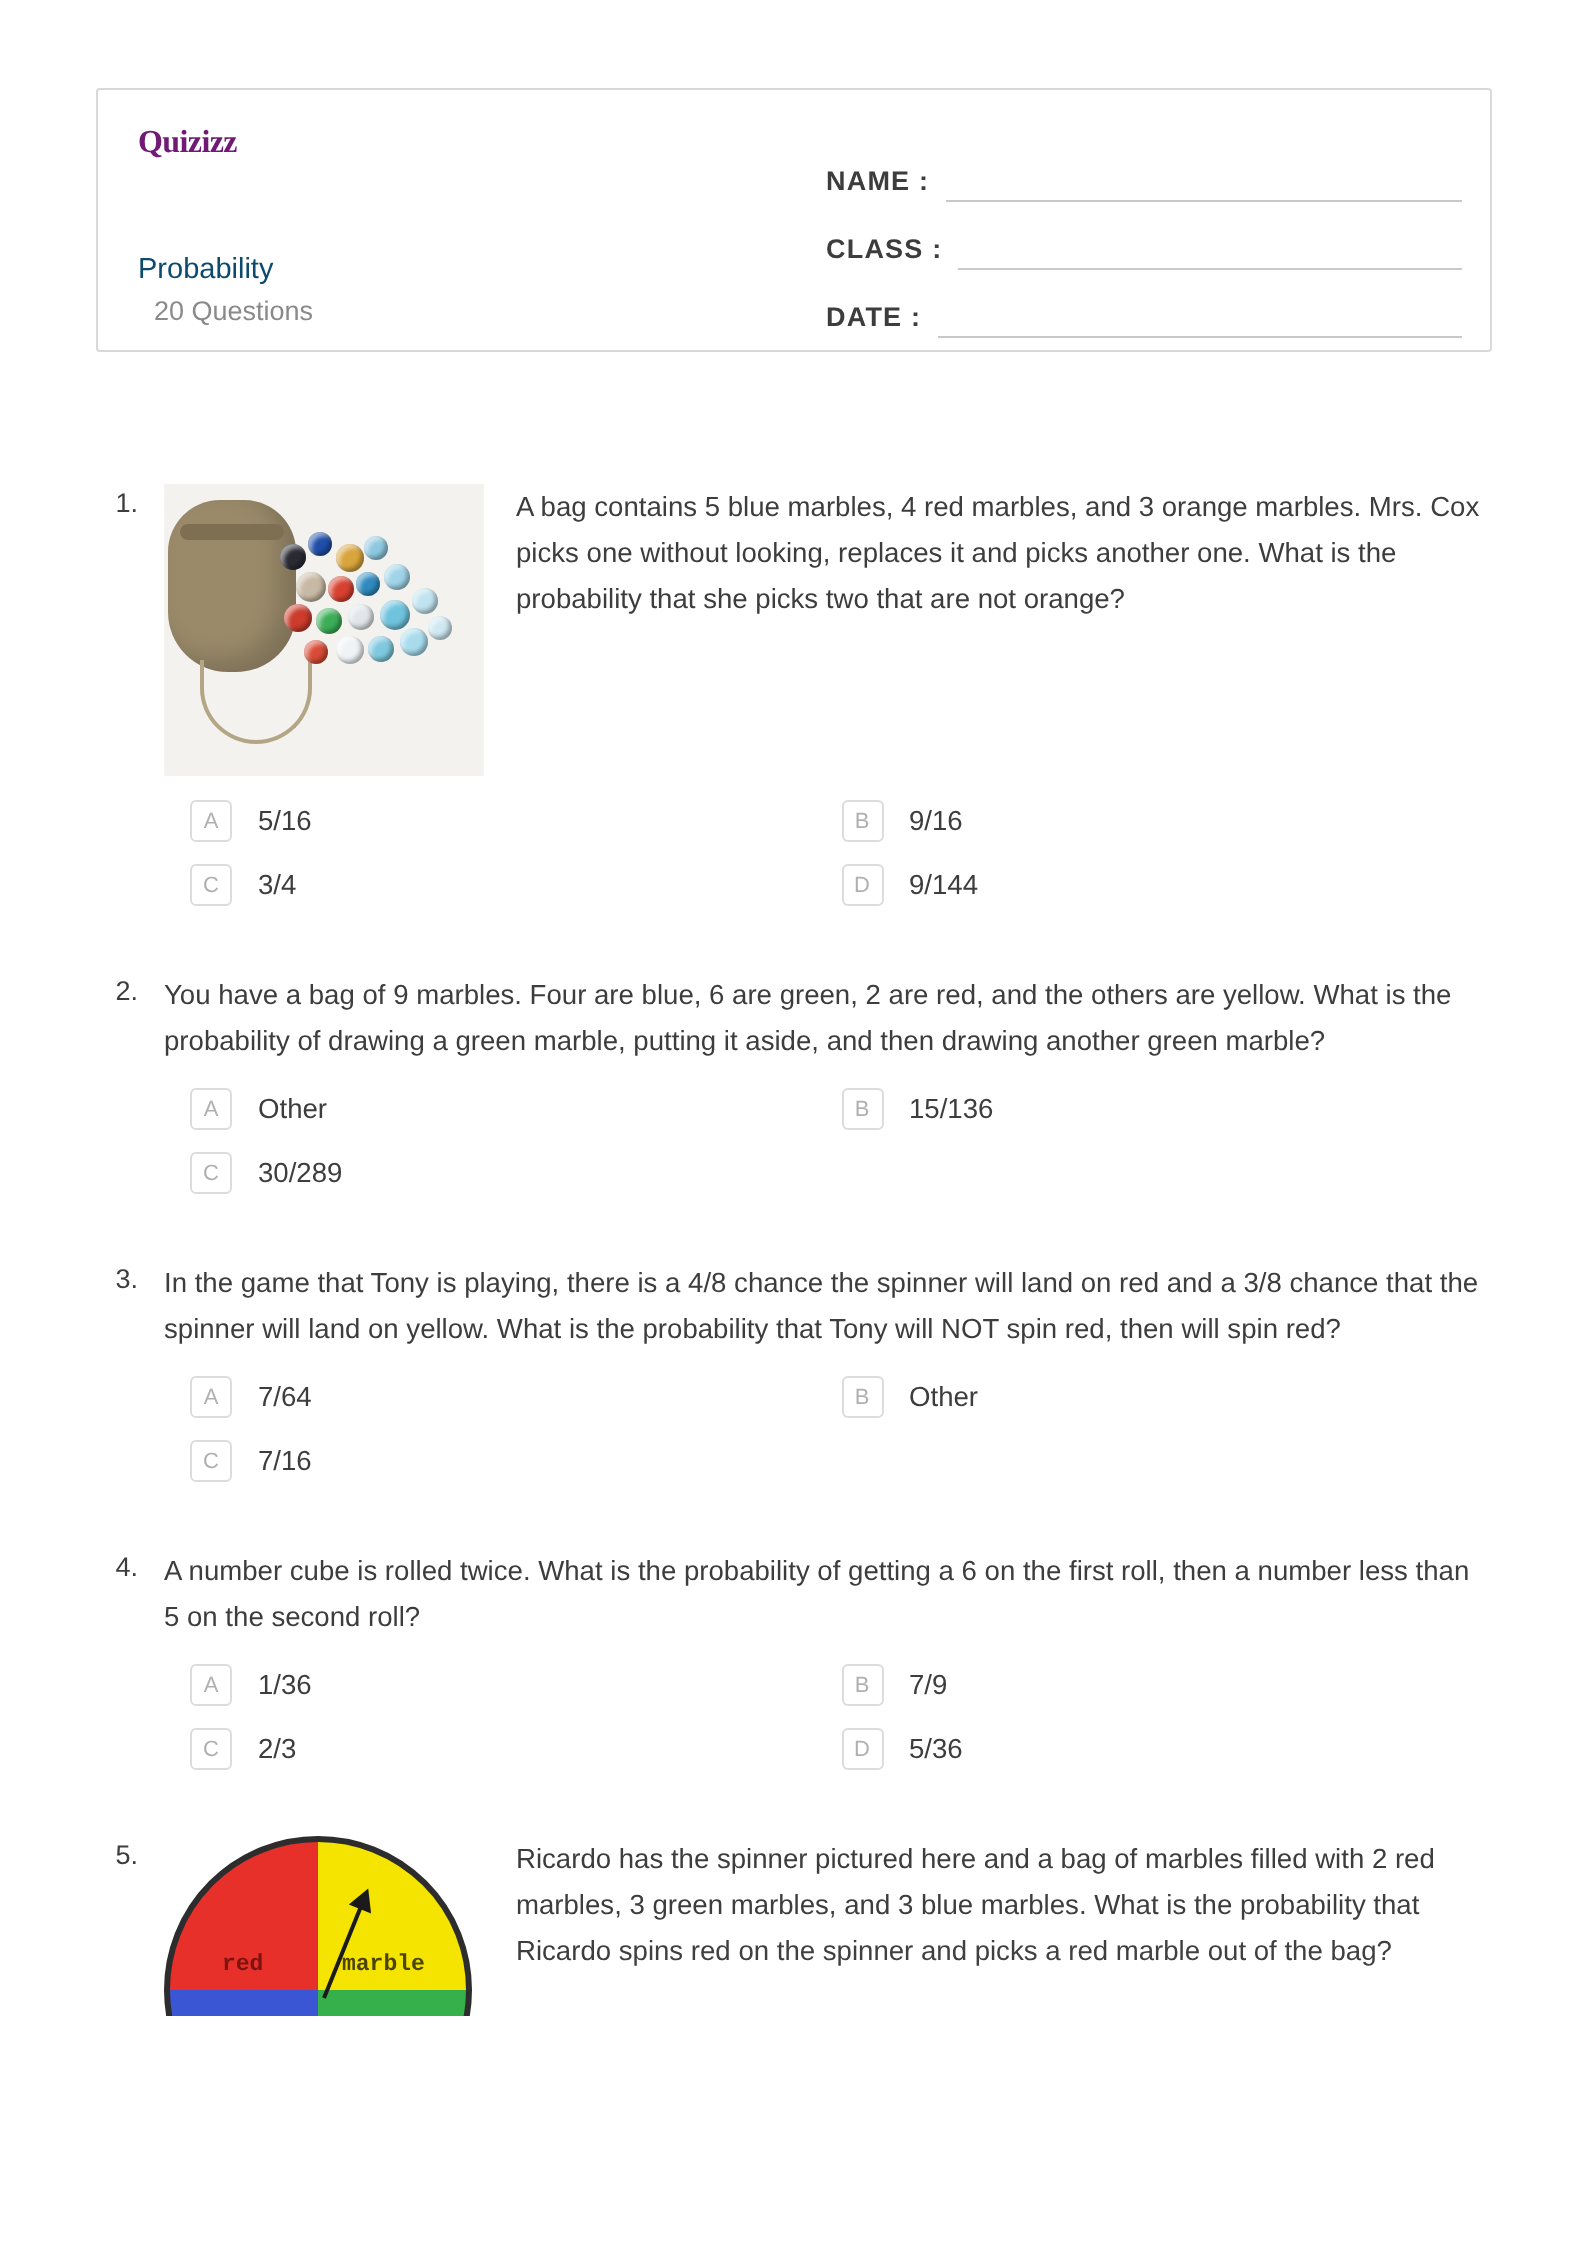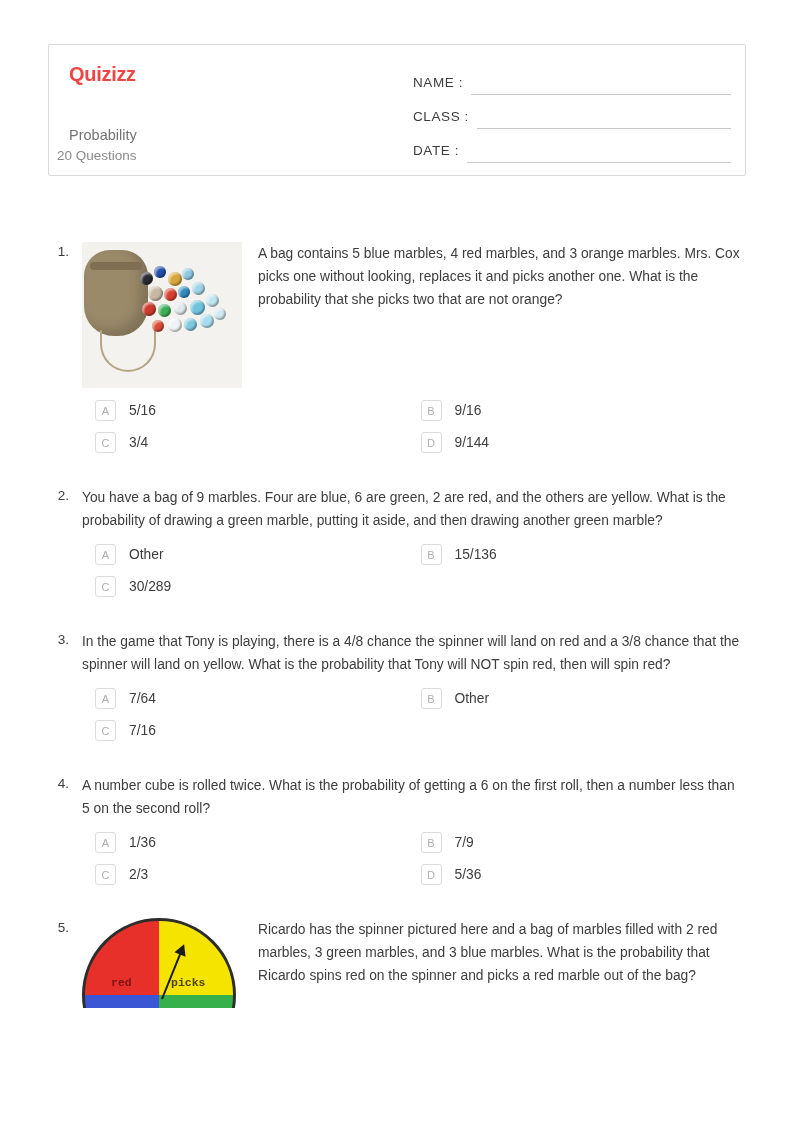--- a/index.html
+++ b/index.html
@@ -31,49 +31,50 @@
     border: 1px solid #d9d9d9;
     border-radius: 2px;
     display: flex;
   }
   .header-left {
     width: 352px;
     padding: 18px 20px 0 20px;
     position: relative;
   }
   .logo {
-    font-size: 20px;
+    font-size: 16px;
     font-weight: bold;
-    color: #ef4444;
+    color: #701a75;
     letter-spacing: -0.3px;
-    font-family: Liberation Sans, sans-serif;
+    font-family: Liberation Serif, serif;
   }
   .quiz-title {
     position: absolute;
     left: 20px;
     top: 82px;
     font-size: 14.5px;
-    color: #737373;
+    color: #0c4a6e;
   }
   .quiz-count {
     position: absolute;
-    left: 8px;
+    left: 28px;
     top: 103px;
     font-size: 13.5px;
     color: #8a8a8a;
   }
 
   .header-right {
     flex: 1;
     padding: 22px 14px 0 12px;
   }
   .field-row {
     display: flex;
-    align-items: center;
+    align-items: flex-end;
     height: 34px;
+    font-weight: bold;
   }
   .field-label {
     font-size: 13.5px;
     color: #3d3d3d;
     letter-spacing: 0.6px;
     white-space: nowrap;
     padding-bottom: 3px;
   }
   .field-line {
     flex: 1;
@@ -390,21 +391,21 @@
       </div>
     </div>
 
     <div class="question">
       <div class="q-head">
         <div class="q-num">5.</div>
         <div class="q-img">
           <div class="spinner-pic">
             <div class="spinner-circle">
               <div class="sp-label sp-red">red</div>
-              <div class="sp-label sp-yellow">picks</div>
+              <div class="sp-label sp-yellow">marble</div>
               <div class="spinner-arrow"></div>
             </div>
           </div>
         </div>
         <div class="q-text">
           <span>Ricardo has the spinner pictured here and a bag of marbles filled with 2 red marbles, 3 green marbles, and 3 blue marbles. What is the probability that Ricardo </span><span class="hl">spins red on the spinner and picks a red marble out of the bag</span><span>?</span>
         </div>
       </div>
     </div>
 

